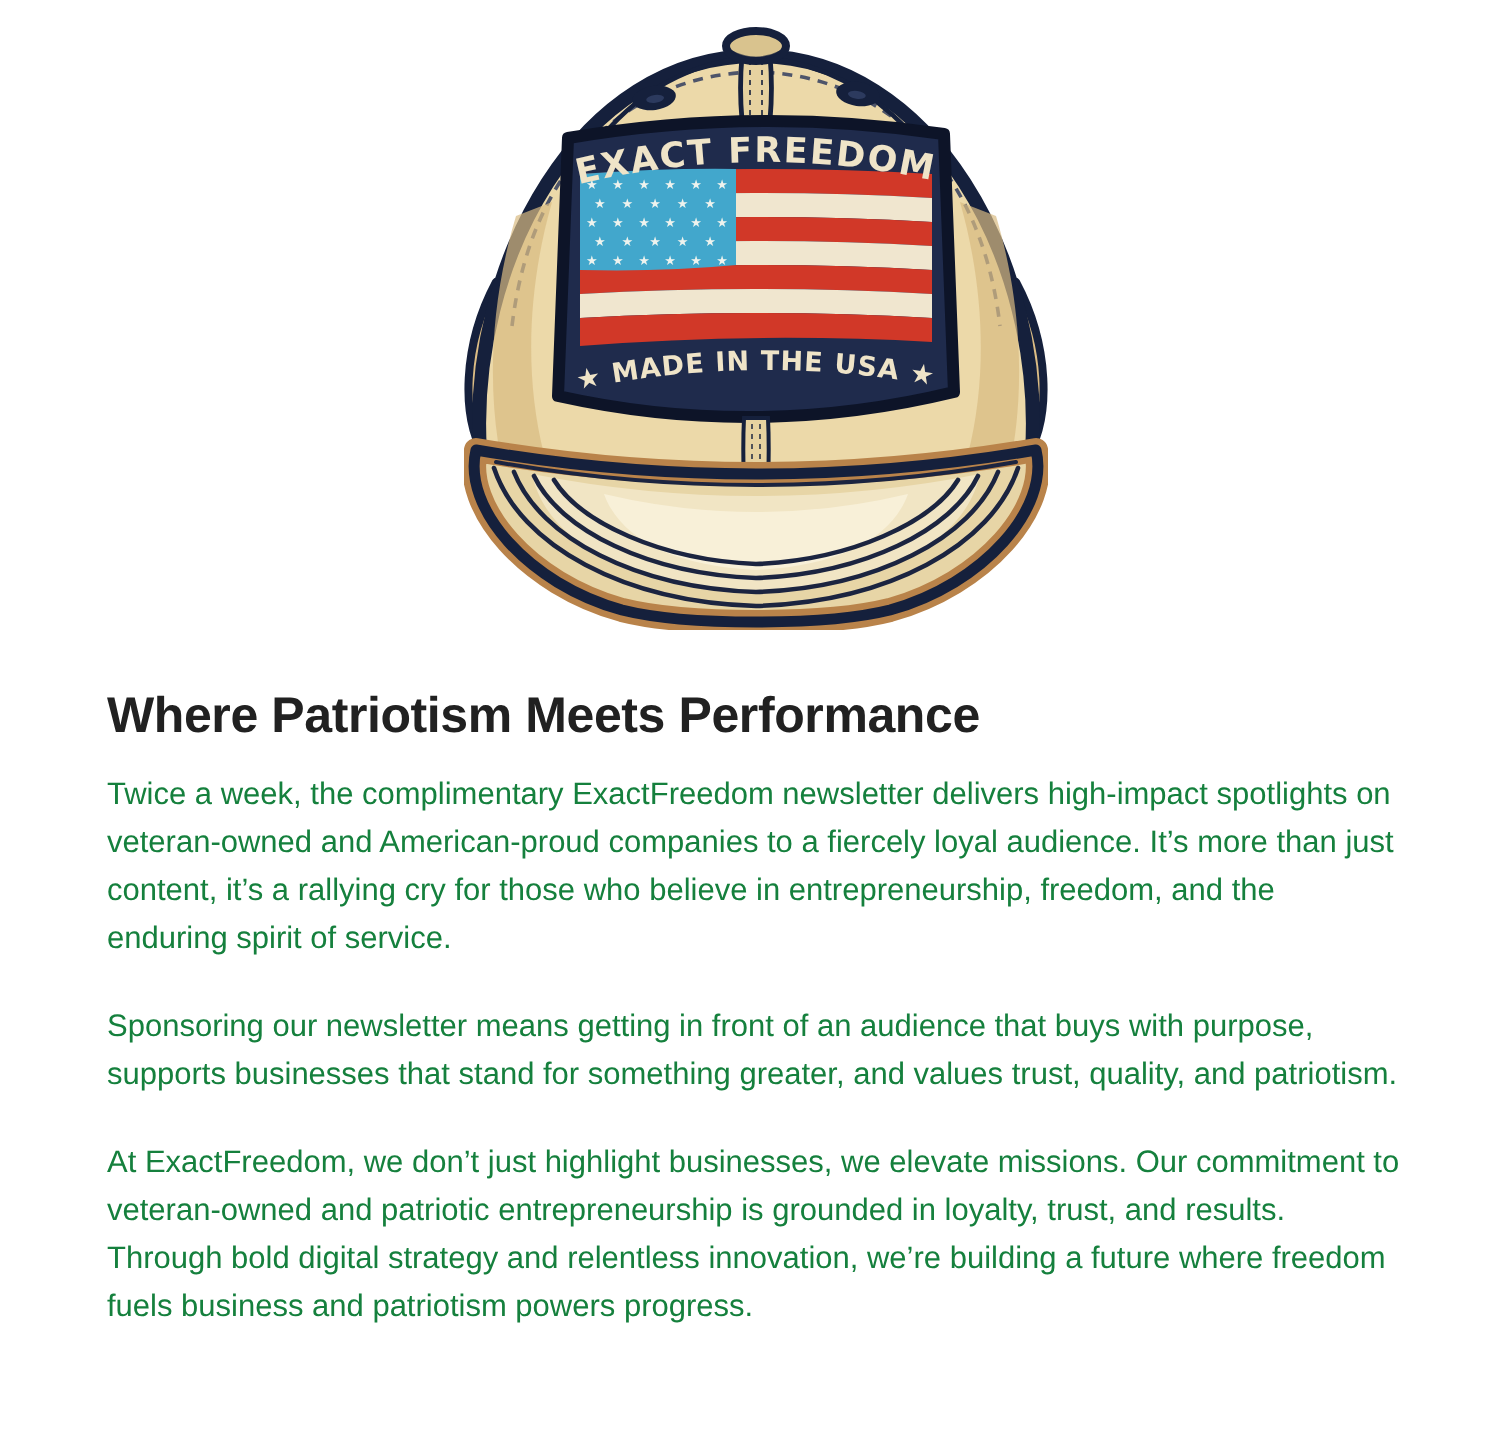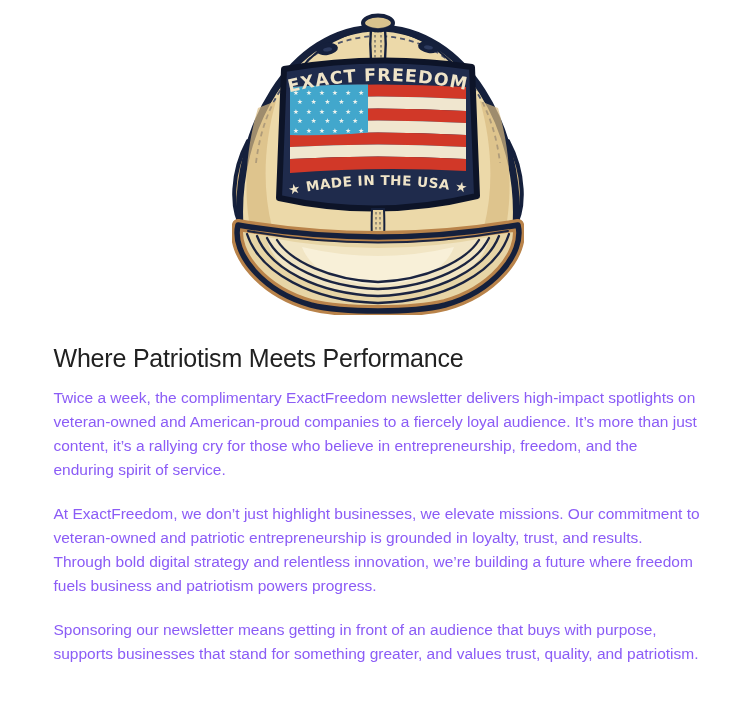--- a/index.html
+++ b/index.html
@@ -18,29 +18,29 @@
   figure.hero {
     margin: 0;
     display: flex;
     justify-content: center;
   }
   figure.hero svg { display: block; }
   h1.section-heading {
     margin: 28px 0 13px 0;
     font-size: 25px;
     line-height: 30px;
-    font-weight: 400;
+    font-weight: 700;
     color: #212121;
     letter-spacing: -0.2px;
   }
   p.body-par {
     margin: 4px 0 20px 0;
     font-size: 15.5px;
     line-height: 24px;
-    color: #8b5cf6;
+    color: #15803d;
   }
   .patch-text {
     font-family: "DejaVu Sans", sans-serif;
     font-weight: bold;
     fill: #efe4c8;
   }
   .star-row {
     font-family: "DejaVu Sans", sans-serif;
     fill: #eef3ee;
     font-size: 6.5px;
@@ -127,16 +127,16 @@
           <path d="M 45,227 C 58,248 98,267 146,269 C 194,267 234,248 247,227"></path>
         </g>
         <path d="M 6,212 Q 146,236 286,212 C 293,241 260,279 213,292 C 181,300 111,300 79,292 C 32,279 -1,241 6,212 Z" fill="none" stroke="#15203c" stroke-width="5.5" stroke-linejoin="round"></path>
       </g>
     </svg>
   </figure>
 
   <h1 class="section-heading">Where Patriotism Meets Performance</h1>
 
   <p class="body-par">Twice a week, the complimentary ExactFreedom newsletter delivers high-impact spotlights on veteran-owned and American-proud companies to a fiercely loyal audience. It’s more than just content, it’s a rallying cry for those who believe in entrepreneurship, freedom, and the enduring spirit of service.</p>
+  <p class="body-par">Sponsoring our newsletter means getting in front of an audience that buys with purpose, supports businesses that stand for something greater, and values trust, quality, and patriotism.</p>
   <p class="body-par">At ExactFreedom, we don’t just highlight businesses, we elevate missions. Our commitment to veteran-owned and patriotic entrepreneurship is grounded in loyalty, trust, and results. Through bold digital strategy and relentless innovation, we’re building a future where freedom fuels business and patriotism powers progress.</p>
-  <p class="body-par">Sponsoring our newsletter means getting in front of an audience that buys with purpose, supports businesses that stand for something greater, and values trust, quality, and patriotism.</p>
 
 </div>
 
 </body></html>

